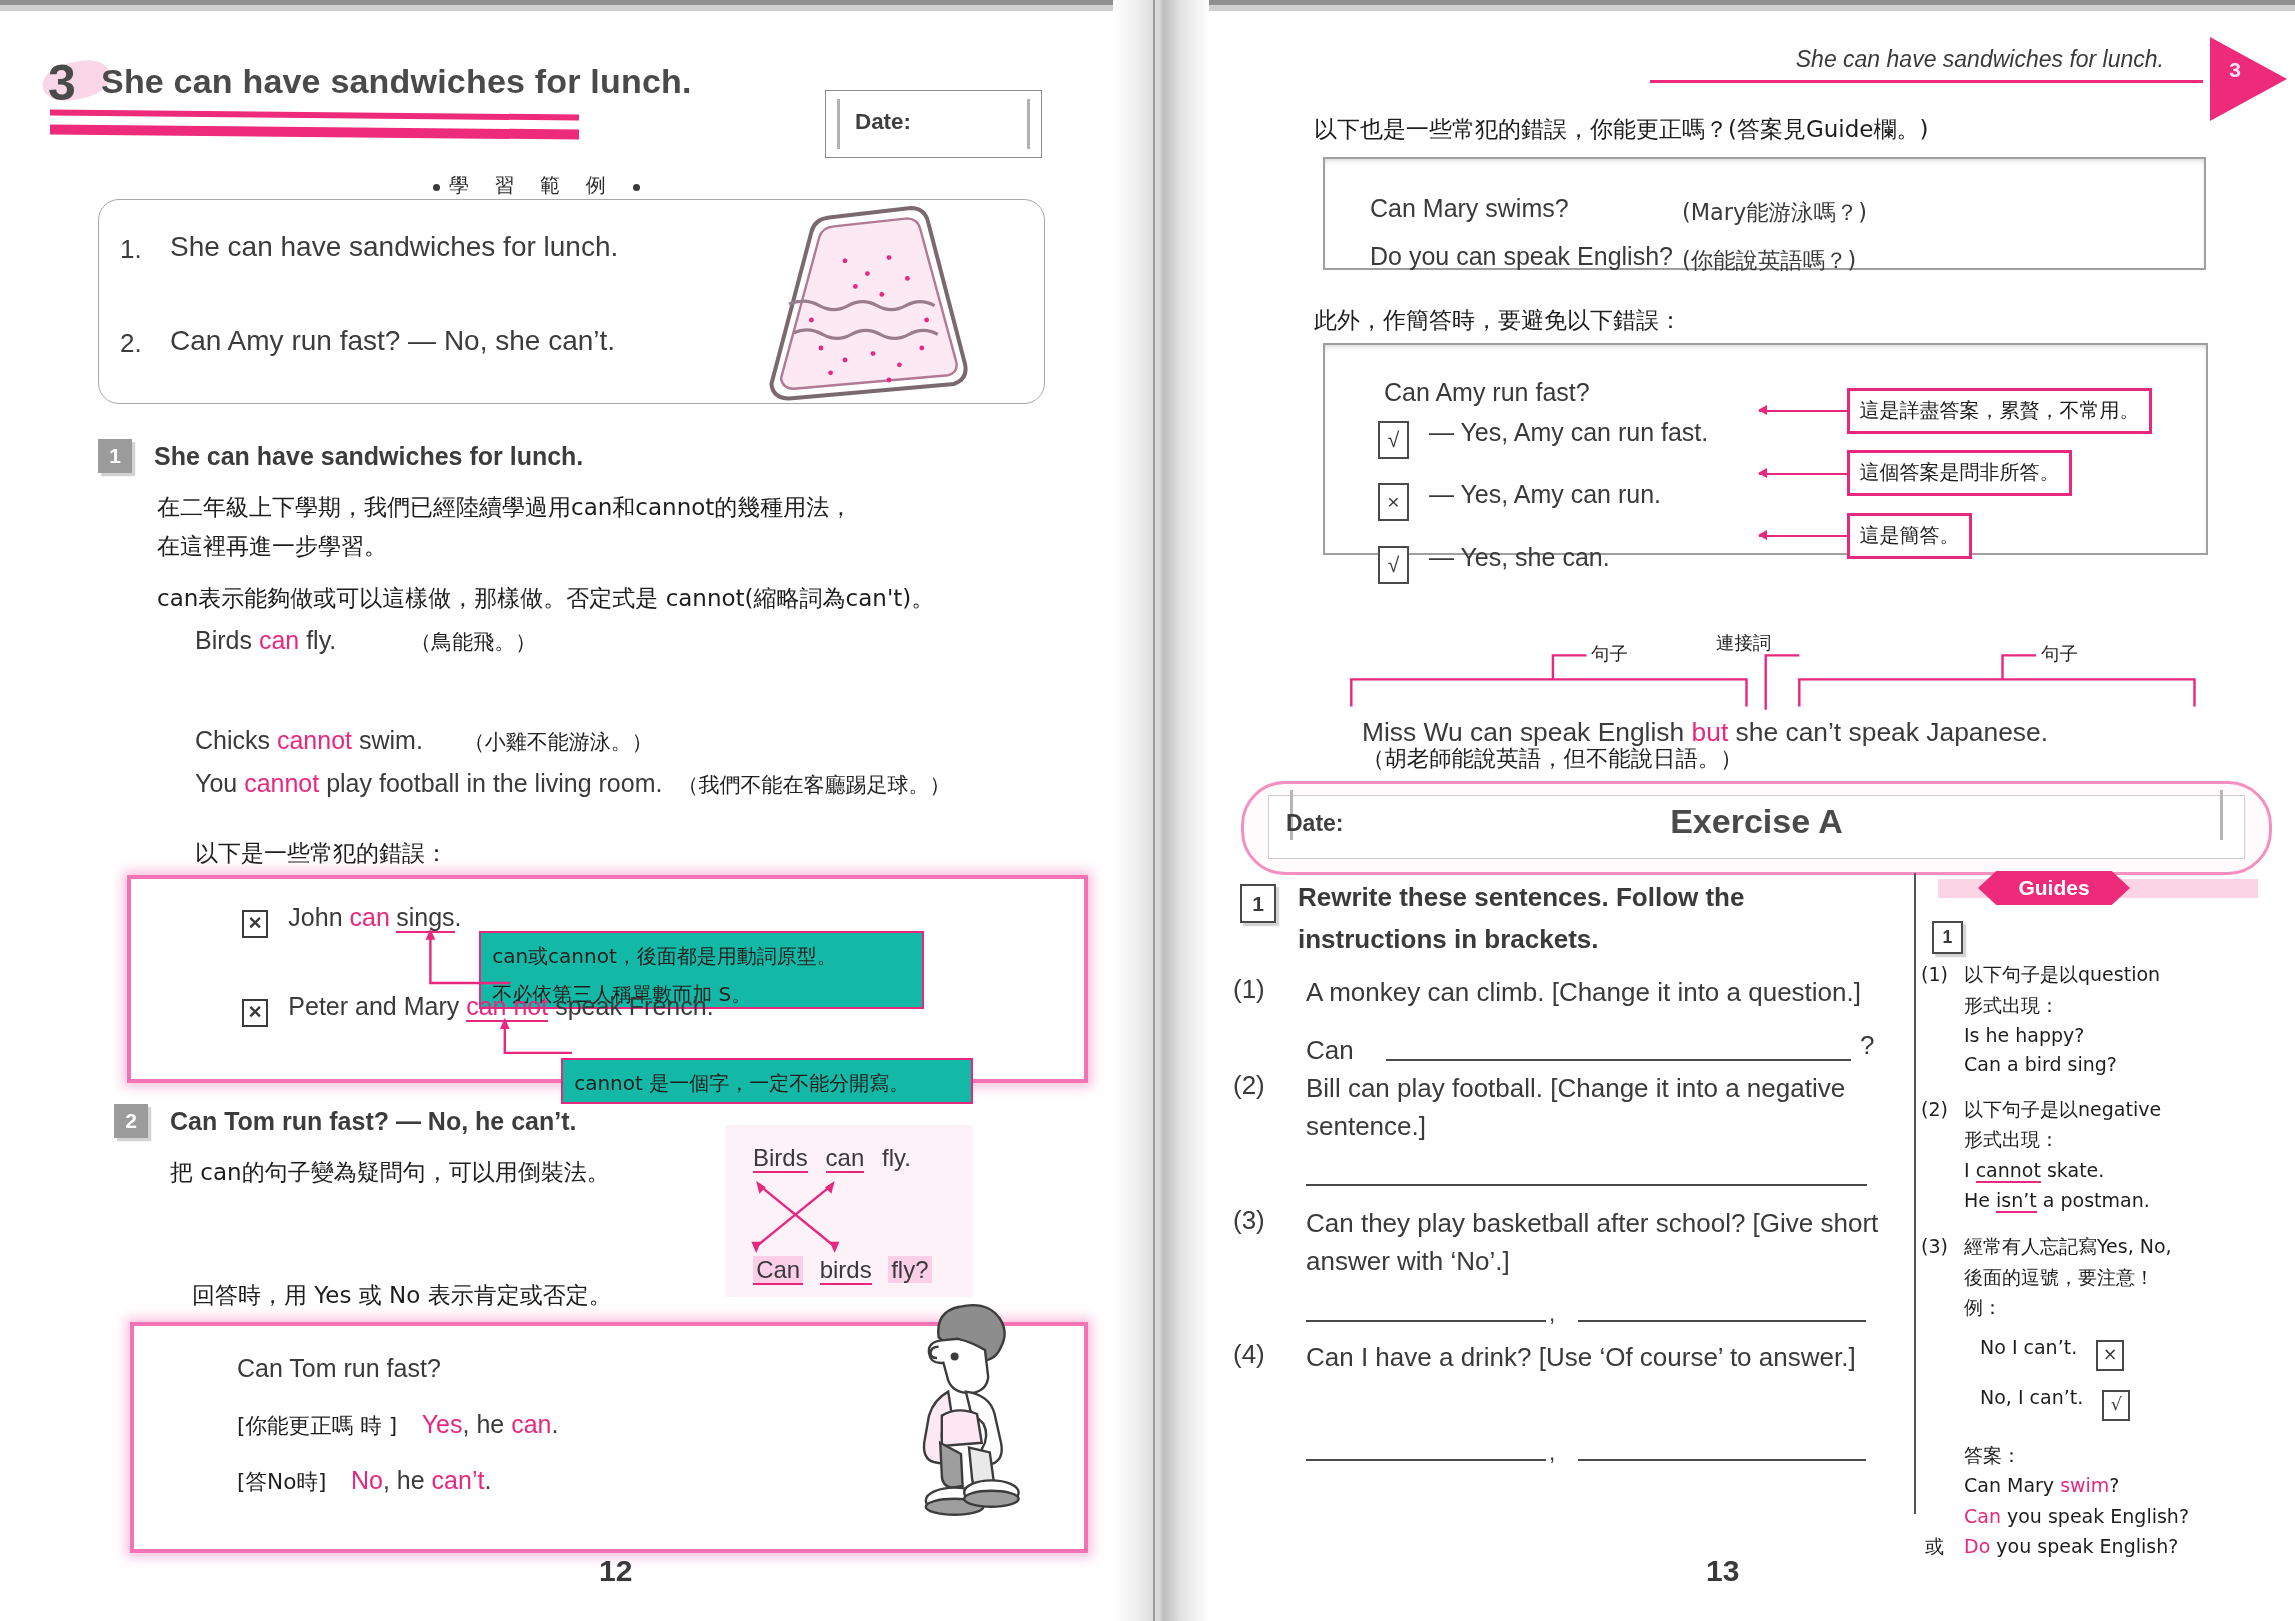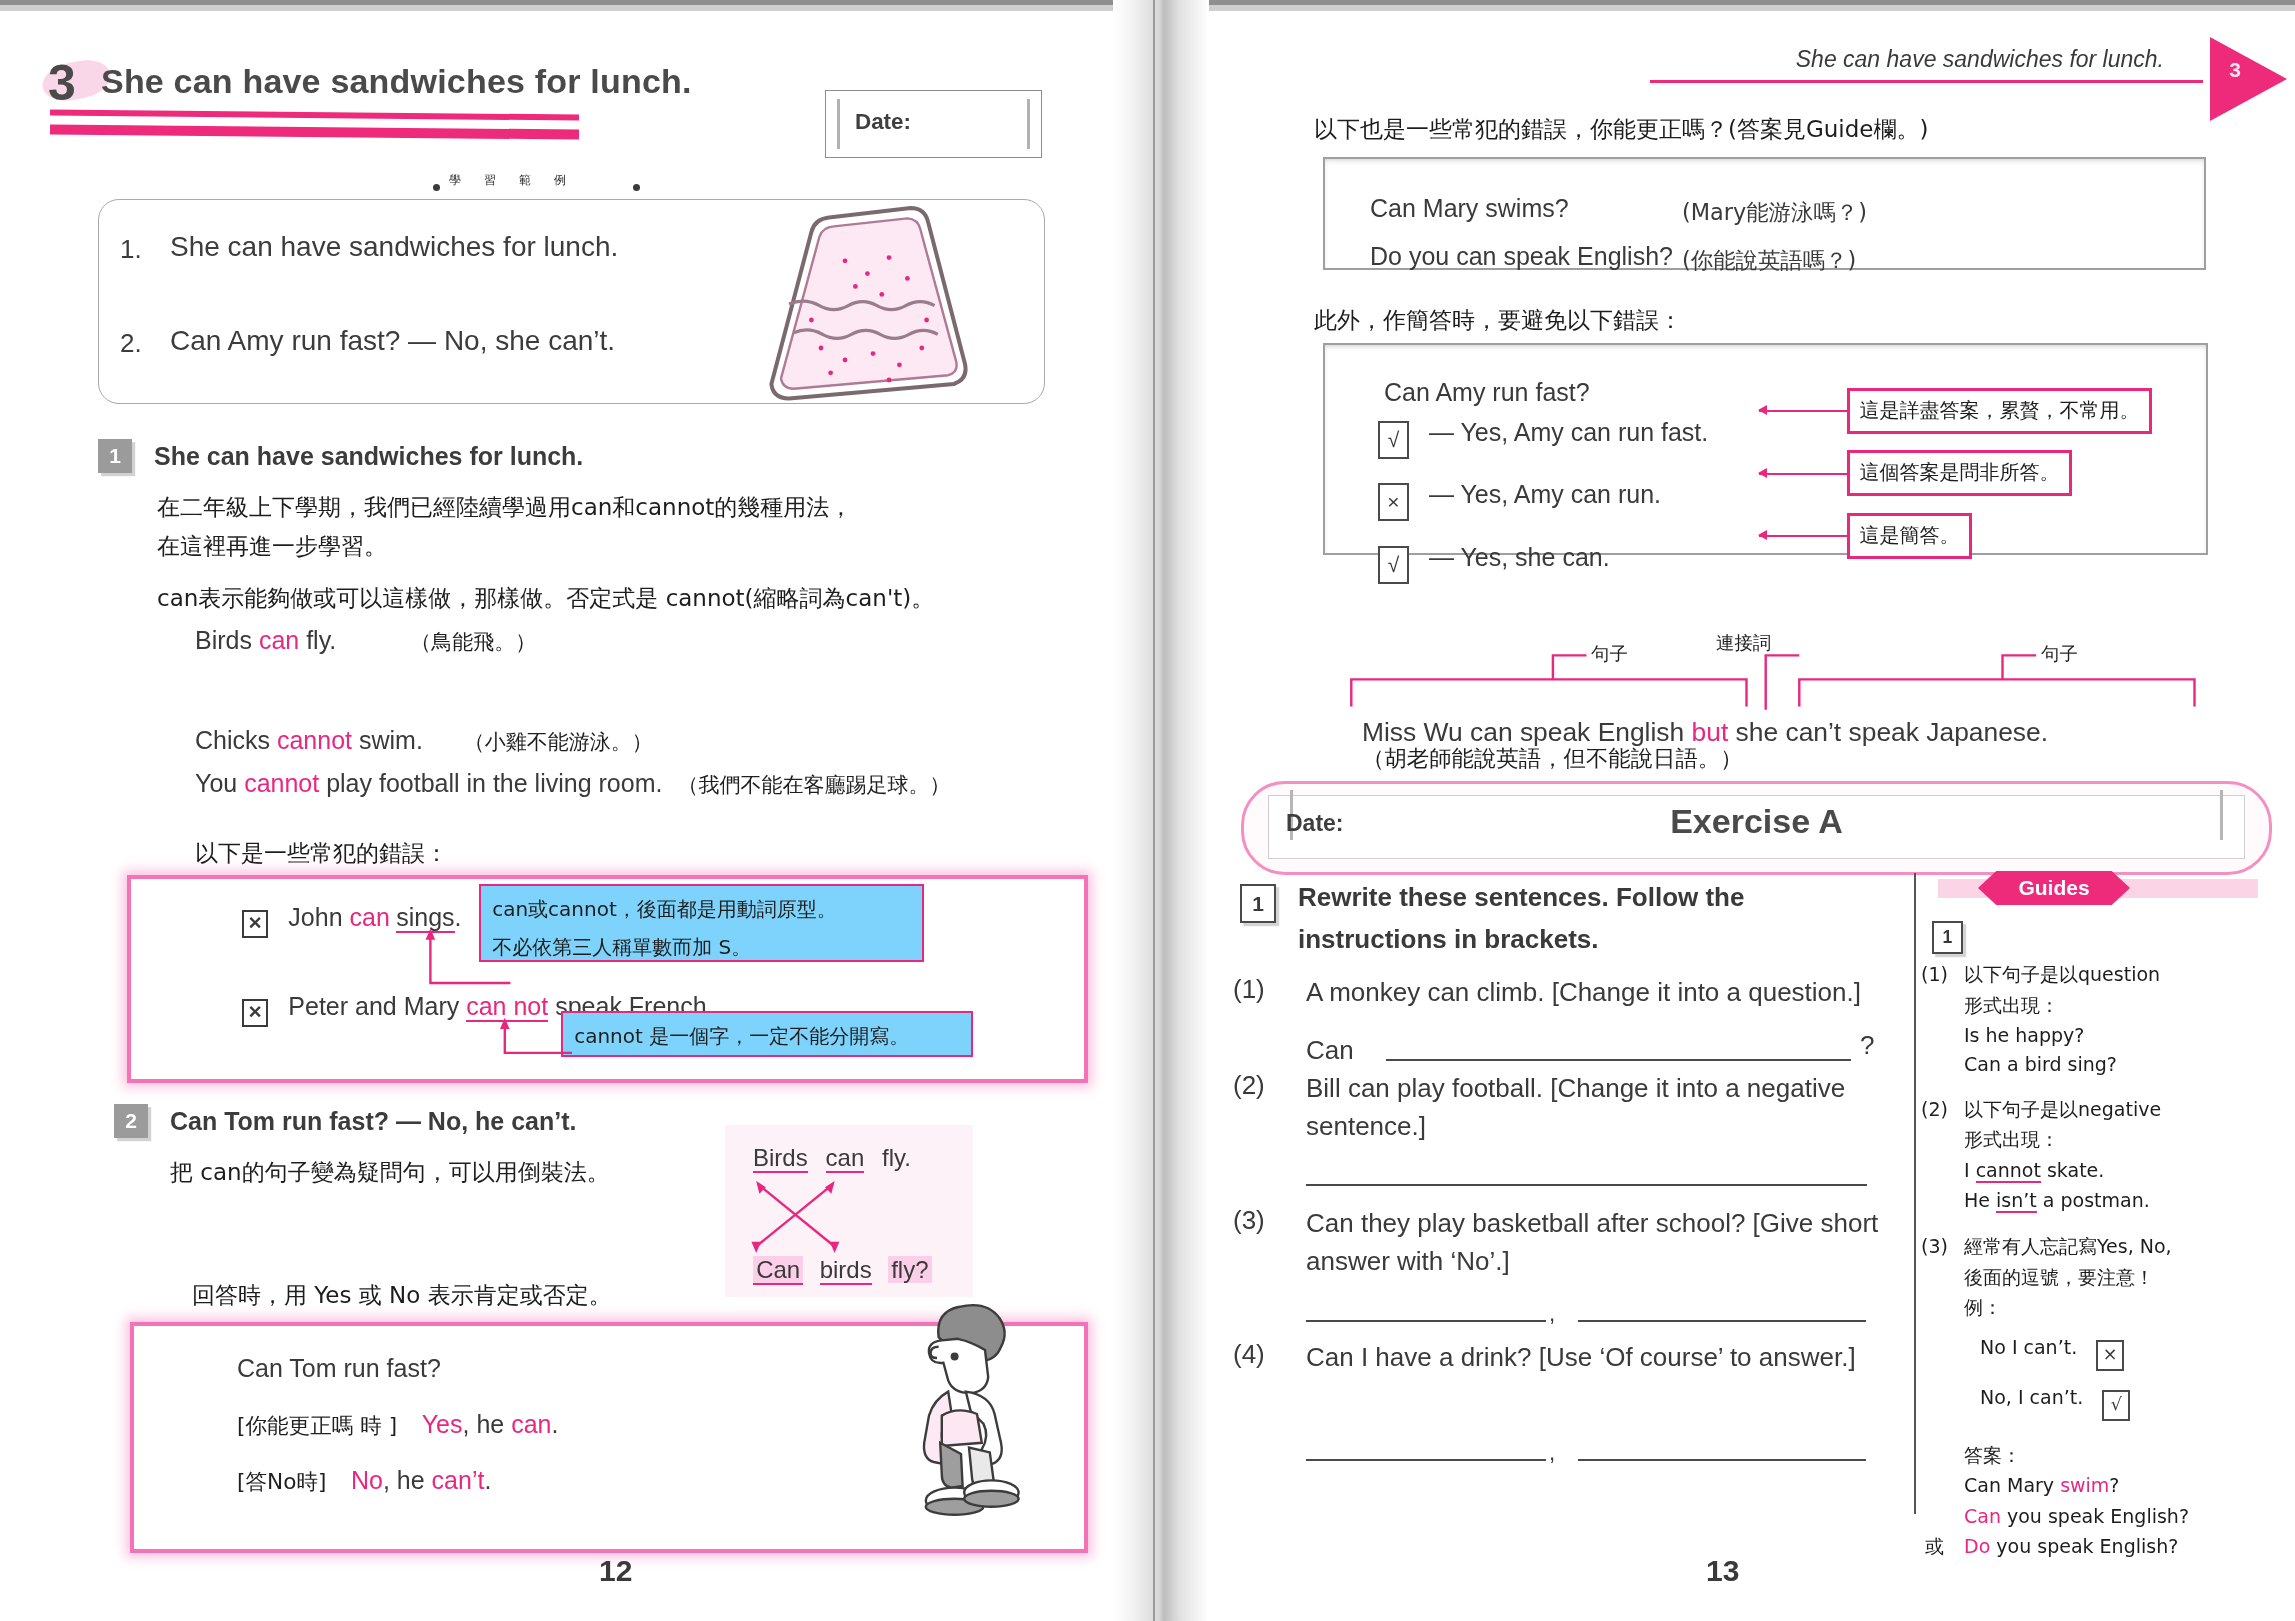--- a/index.html
+++ b/index.html
@@ -32,21 +32,21 @@
      background:#f7c9e0;border-radius:50%/60%;transform:rotate(-12deg);opacity:.75;z-index:0;}
   .unit-title{position:absolute;left:101px;top:62px;font-size:34px;font-weight:bold;color:#4a4a4a;letter-spacing:0.2px;}
   .rule1{position:absolute;left:50px;top:112px;width:529px;height:5.6px;background:#ee2a7b;transform:rotate(.55deg);}
   .rule2{position:absolute;left:50px;top:127px;width:529px;height:9.6px;background:#ee2a7b;transform:rotate(.55deg);}
   .date-box{position:absolute;left:825px;top:90px;width:215px;height:66px;border:1.6px solid #8c8c8c;background:#fff;}
   .date-box .bar{position:absolute;top:8px;width:2.4px;height:50px;background:#b2b2b2;}
   .date-box .bar.l{left:11.2px;} .date-box .bar.r{right:11.2px;}
   .date-box .lbl{position:absolute;left:29px;top:17.6px;font-size:22.4px;font-weight:bold;color:#3f3f3f;}
 
   
-  .eg-label{position:absolute;left:449px;top:172px;font-size:12px;letter-spacing:9.6px;color:#2b2b2b;}
+  .eg-label{position:absolute;left:449px;top:172px;font-size:20px;letter-spacing:9.6px;color:#2b2b2b;}
   .eg-dot{position:absolute;width:7.2px;height:7.2px;border-radius:50%;background:#3b3b3b;top:184px;}
   .eg-box{position:absolute;left:98px;top:199px;width:945px;height:203px;
      border:1.6px solid #a9a9a9;border-radius:21px;background:#fff;}
   .eg-line{position:absolute;font-size:28px;color:#3c3c3c;}
   .eg-num{position:absolute;font-size:26px;color:#3c3c3c;}
 
   
   .sandwich{position:absolute;left:725px;top:184px;width:264px;height:256px;}
 
   
@@ -55,21 +55,21 @@
      box-shadow:3.2px 3.2px 0 #d2d2d2;}
   .sechead{position:absolute;font-size:25px;font-weight:bold;color:#3c3c3c;}
 
   .cnpara{position:absolute;font-size:23px;line-height:1.55;color:#1d1d1d;font-family:"DejaVu Sans",sans-serif;}
   .exline{position:absolute;font-size:25px;color:#3a3a3a;white-space:nowrap;}
   .exline .cn{font-size:21px;}
 
   
   .pinkbox{position:absolute;border:4px solid #f472b6;background:#fff;
      box-shadow:0 0 11.2px 4px rgba(244,114,182,.45);}
-  .noteframe{position:absolute;border:2.4px solid #e8277f;background:#7dd3fc;}
+  .noteframe{position:absolute;border:2.4px solid #e8277f;background:#14b8a6;margin-top:47px;}
   .noteframe .t{font-size:20px;line-height:1.5;color:#1d1d1d;padding:8px 11.2px;font-family:"DejaVu Sans",sans-serif;}
   .xbox{display:inline-flex;width:22.4px;height:24px;border:2.4px solid #3a3a3a;
      align-items:center;justify-content:center;font-size:17.6px;font-weight:bold;color:#3a3a3a;vertical-align:-3.2px;}
   .uline{border-bottom:2.4px solid #e8277f;}
 
   
   .invbox{position:absolute;left:725px;top:1125px;width:248px;height:172px;background:#fdf2f8;}
   .hl{background:#fbcfe8;padding:0 3.2px;}
 
   

